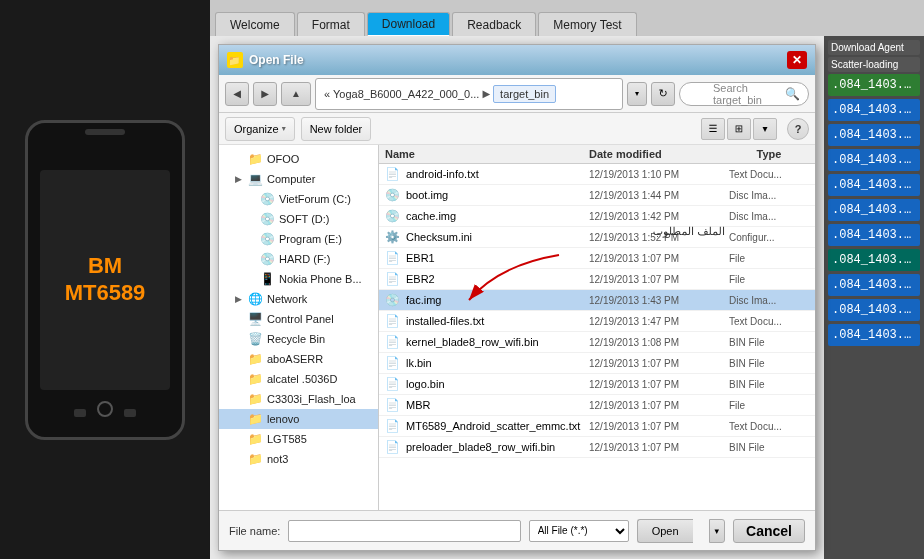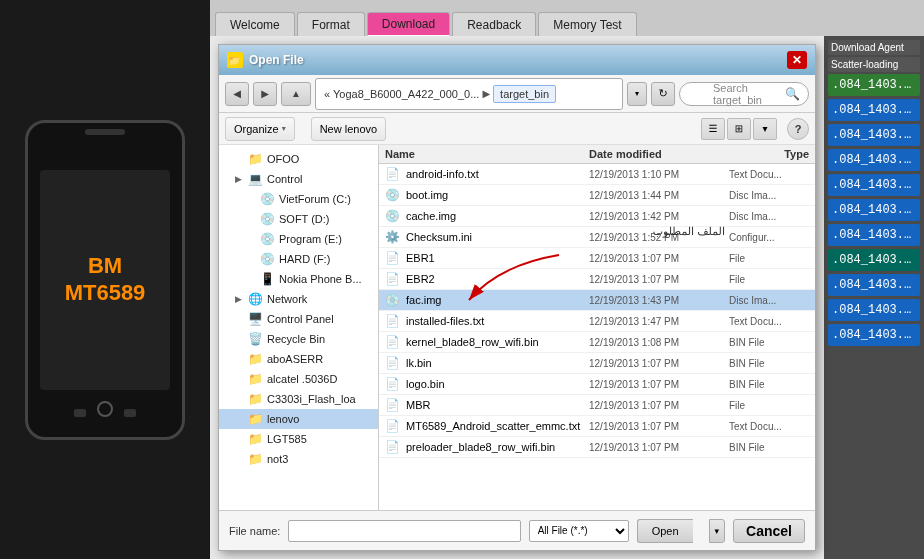--- a/index.html
+++ b/index.html
@@ -83,21 +83,21 @@
       cursor: pointer;
       font-size: 12px;
       color: #222;
       border-radius: 3px 3px 0 0;
       margin-right: 2px;
       height: 24px;
       display: flex;
       align-items: center;
     }
     .tab.active {
-      background: #ec4899;
+      background: #0ea5e9;
       border-color: #aaa;
       border-bottom: 1px solid #fff;
     }
 
     
     .right-sidebar {
       position: absolute;
       right: 0;
       top: 36px;
       width: 100px;
@@ -297,21 +297,21 @@
       color: #555;
     }
 
     
     .toolbar {
       height: 32px;
       background: #f5f5f5;
       display: flex;
       align-items: center;
       padding: 0 6px;
-      gap: 16px;
+      gap: 6px;
       border-bottom: 1px solid #ddd;
     }
     .toolbar-btn {
       height: 24px;
       padding: 0 8px;
       background: linear-gradient(to bottom, #f8f8f8, #e8e8e8);
       border: 1px solid #ccc;
       border-radius: 3px;
       cursor: pointer;
       font-size: 11px;
@@ -415,21 +415,21 @@
       padding: 3px 6px;
       font-size: 11px;
       font-weight: bold;
       color: #333;
       position: sticky;
       top: 0;
       cursor: pointer;
     }
     .col-name { flex: 2; }
     .col-date { width: 140px; text-align: left; }
-    .col-type { width: 80px; text-align: right; }
+    .col-type { width: 80px; text-align: center; }
     .file-row {
       display: flex;
       align-items: center;
       padding: 2px 6px;
       border-bottom: 1px solid #f0f0f0;
       cursor: pointer;
       font-size: 11px;
     }
     .file-row.selected { background: #b8d4f0; }
     .file-icon {
@@ -616,21 +616,21 @@
         <span class="search-icon-btn">🔍</span>
       </div>
     </div>
 
     <div class="toolbar">
       <div class="toolbar-btn">
         <span>Organize</span>
         <span class="dropdown-arrow">▾</span>
       </div>
       <div class="toolbar-btn">
-        <span>New lenovo</span>
+        <span>New folder</span>
       </div>
       <div class="view-btns">
         <div class="view-btn">☰</div>
         <div class="view-btn">⊞</div>
         <div class="view-btn">▾</div>
         <div style="width:6px;"></div>
         <div class="help-btn">?</div>
       </div>
     </div>
 
@@ -638,21 +638,21 @@
 
       <div class="nav-tree">
         <div class="tree-item indent1">
           <span class="tree-expand"></span>
           <span class="tree-icon">📁</span>
           <span>OFOO</span>
         </div>
         <div class="tree-item indent1">
           <span class="tree-expand">▶</span>
           <span class="tree-icon">💻</span>
-          <span>Control</span>
+          <span>Computer</span>
         </div>
         <div class="tree-item indent2">
           <span class="tree-expand"></span>
           <span class="tree-icon">💿</span>
           <span>VietForum (C:)</span>
         </div>
         <div class="tree-item indent2">
           <span class="tree-expand"></span>
           <span class="tree-icon">💿</span>
           <span>SOFT (D:)</span>

